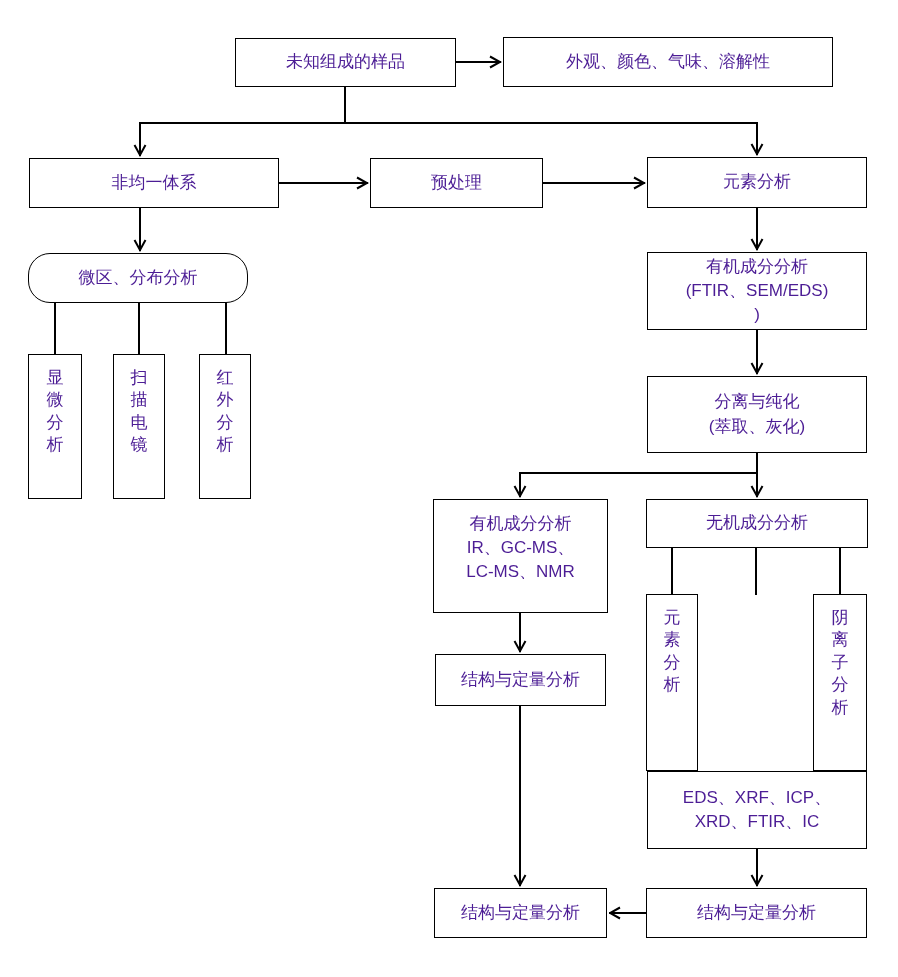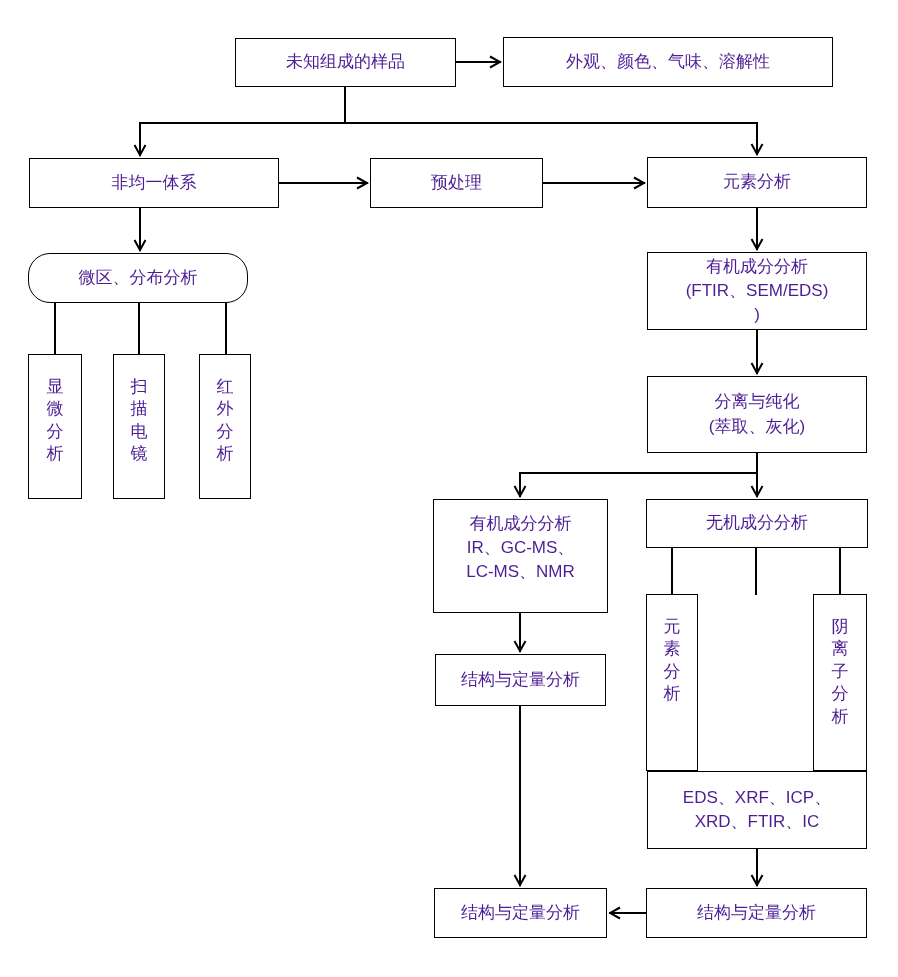--- a/index.html
+++ b/index.html
@@ -9,21 +9,21 @@
     overflow:hidden;
   }
   svg.connectors{position:absolute;left:0;top:0;width:898px;height:977px;}
   svg.connectors line{stroke:#000000;stroke-width:2;stroke-linecap:square;}
   .box{
     position:absolute;box-sizing:border-box;border:1.5px solid #000000;background:#ffffff;
     display:flex;flex-direction:column;align-items:center;justify-content:center;
     font-size:17px;line-height:1.42;text-align:center;white-space:nowrap;
   }
   .box.top{justify-content:flex-start;padding-top:12px;}
-  .box.vbox{justify-content:flex-start;padding-top:21px;white-space:normal;}
+  .box.vbox{justify-content:flex-start;padding-top:12px;white-space:normal;}
   .vtext{display:block;width:1.15em;line-height:1.32;word-break:break-all;margin:0 auto;}
 </style>
 </head>
 <body>
 
 <div class="canvas">
 
   <svg class="connectors">
     <defs>
       <marker id="arr" viewBox="0 0 14 14" refX="12.5" refY="7" markerWidth="14" markerHeight="14" markerUnits="userSpaceOnUse" orient="auto">

